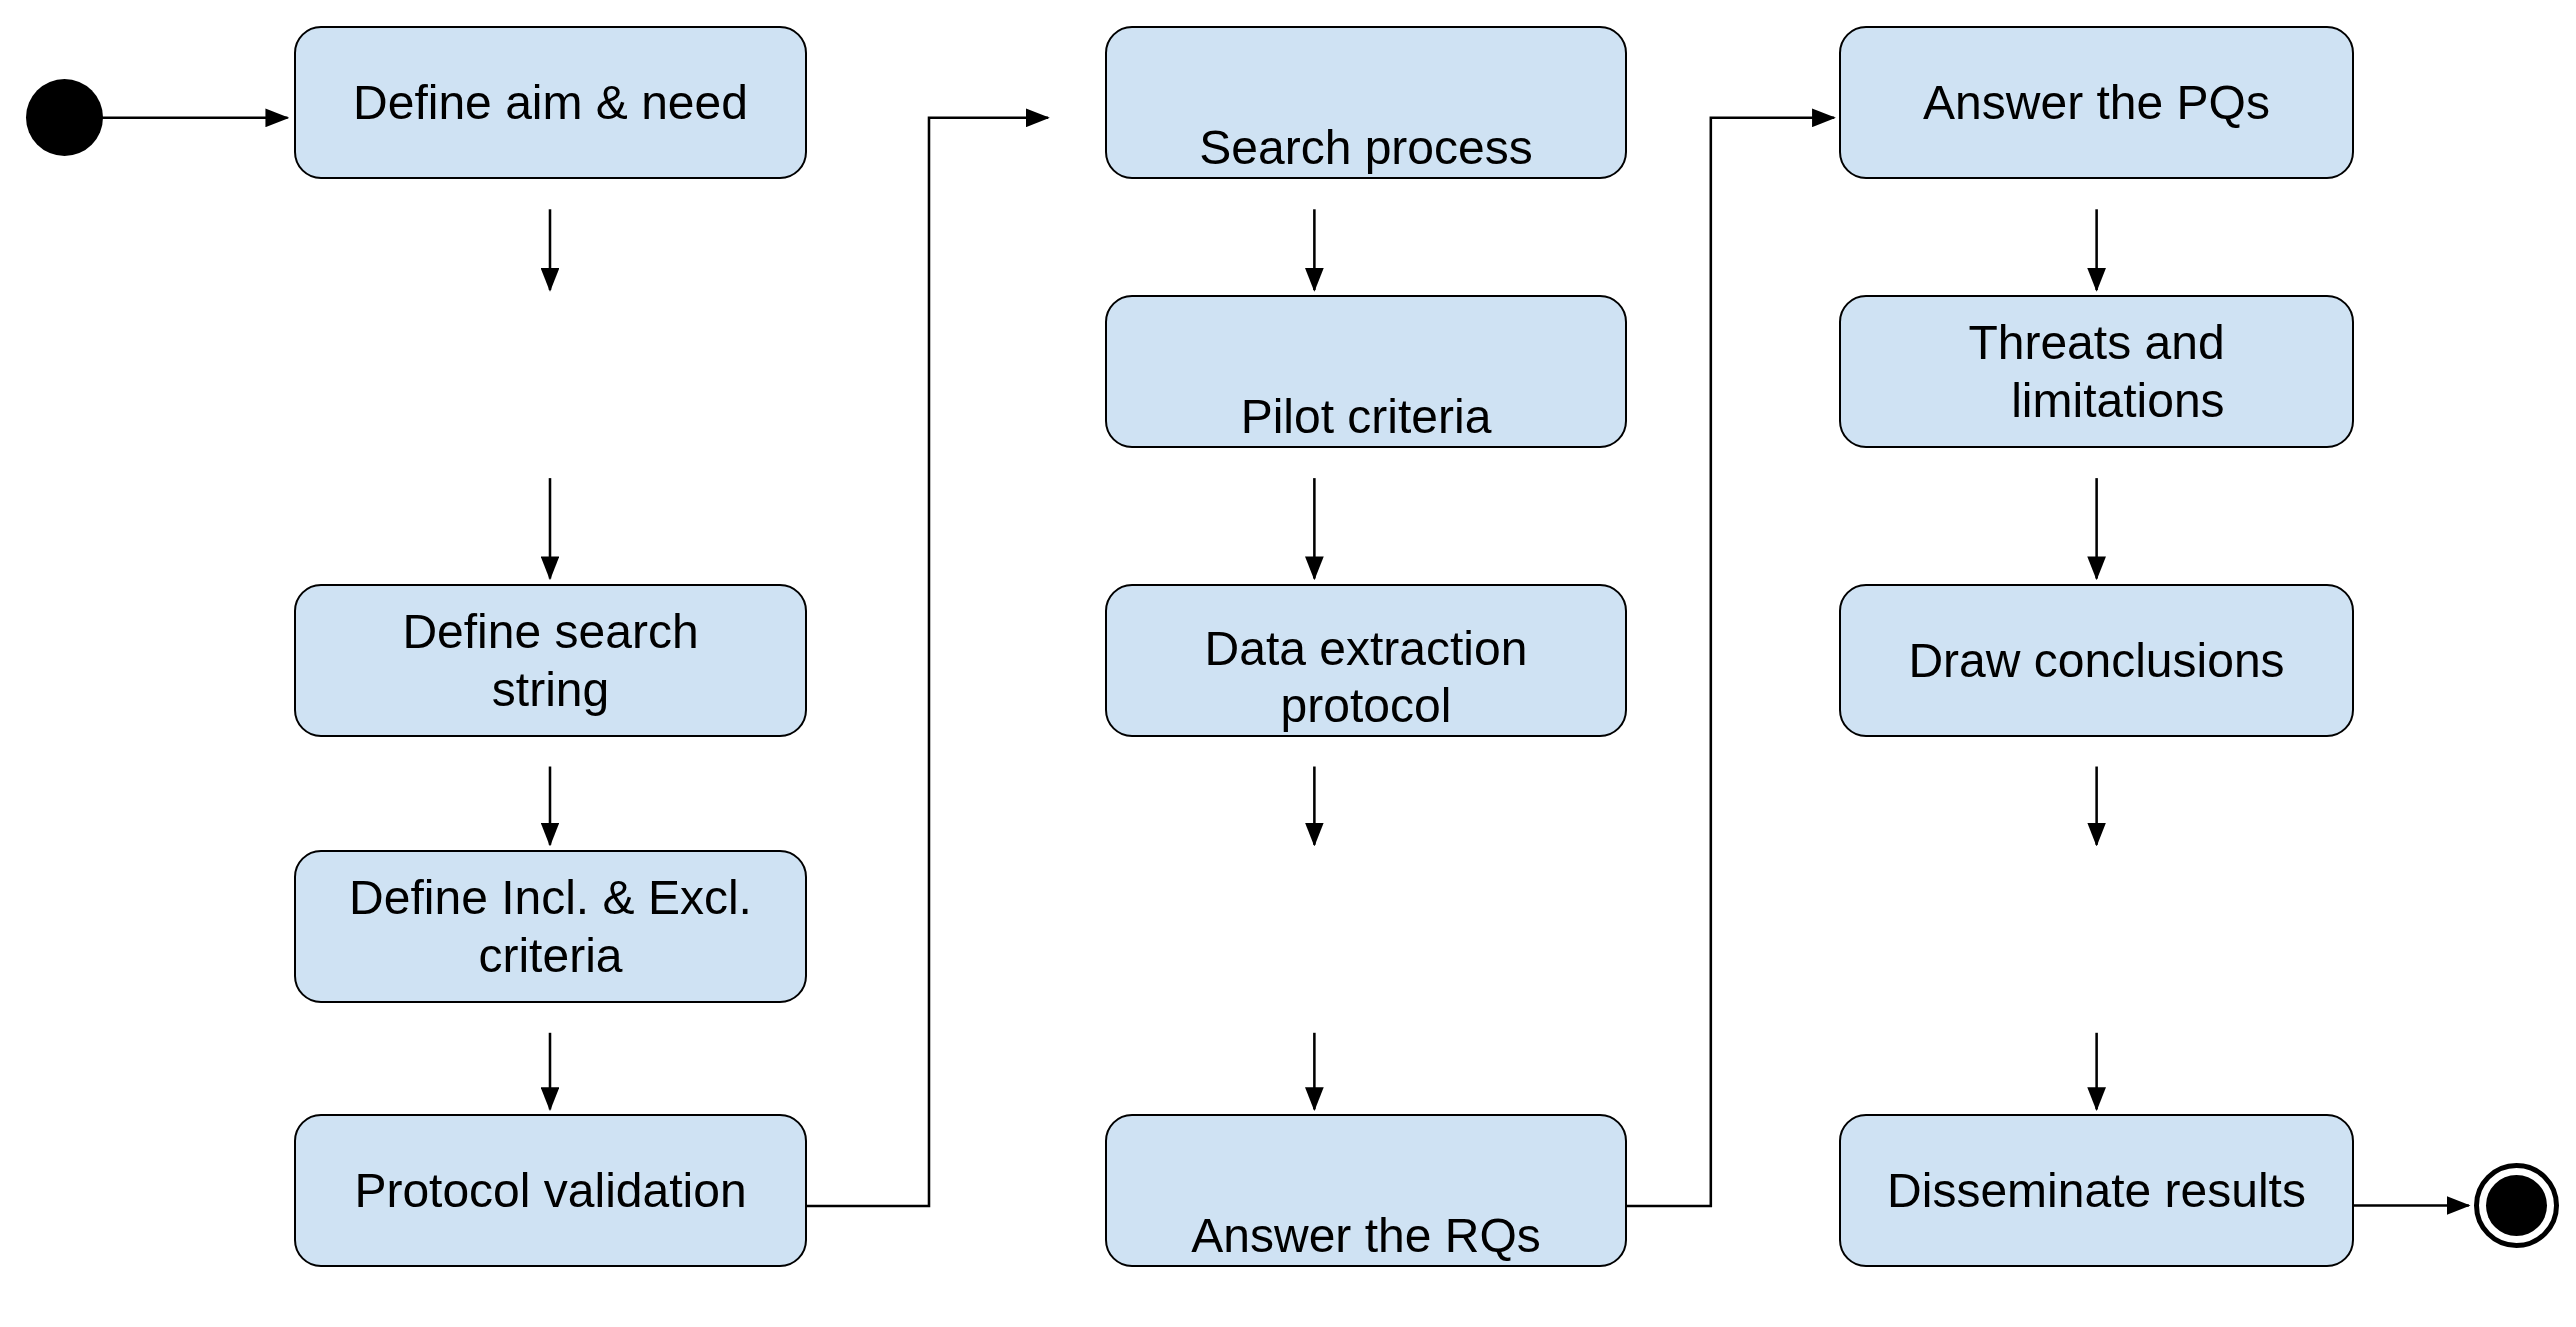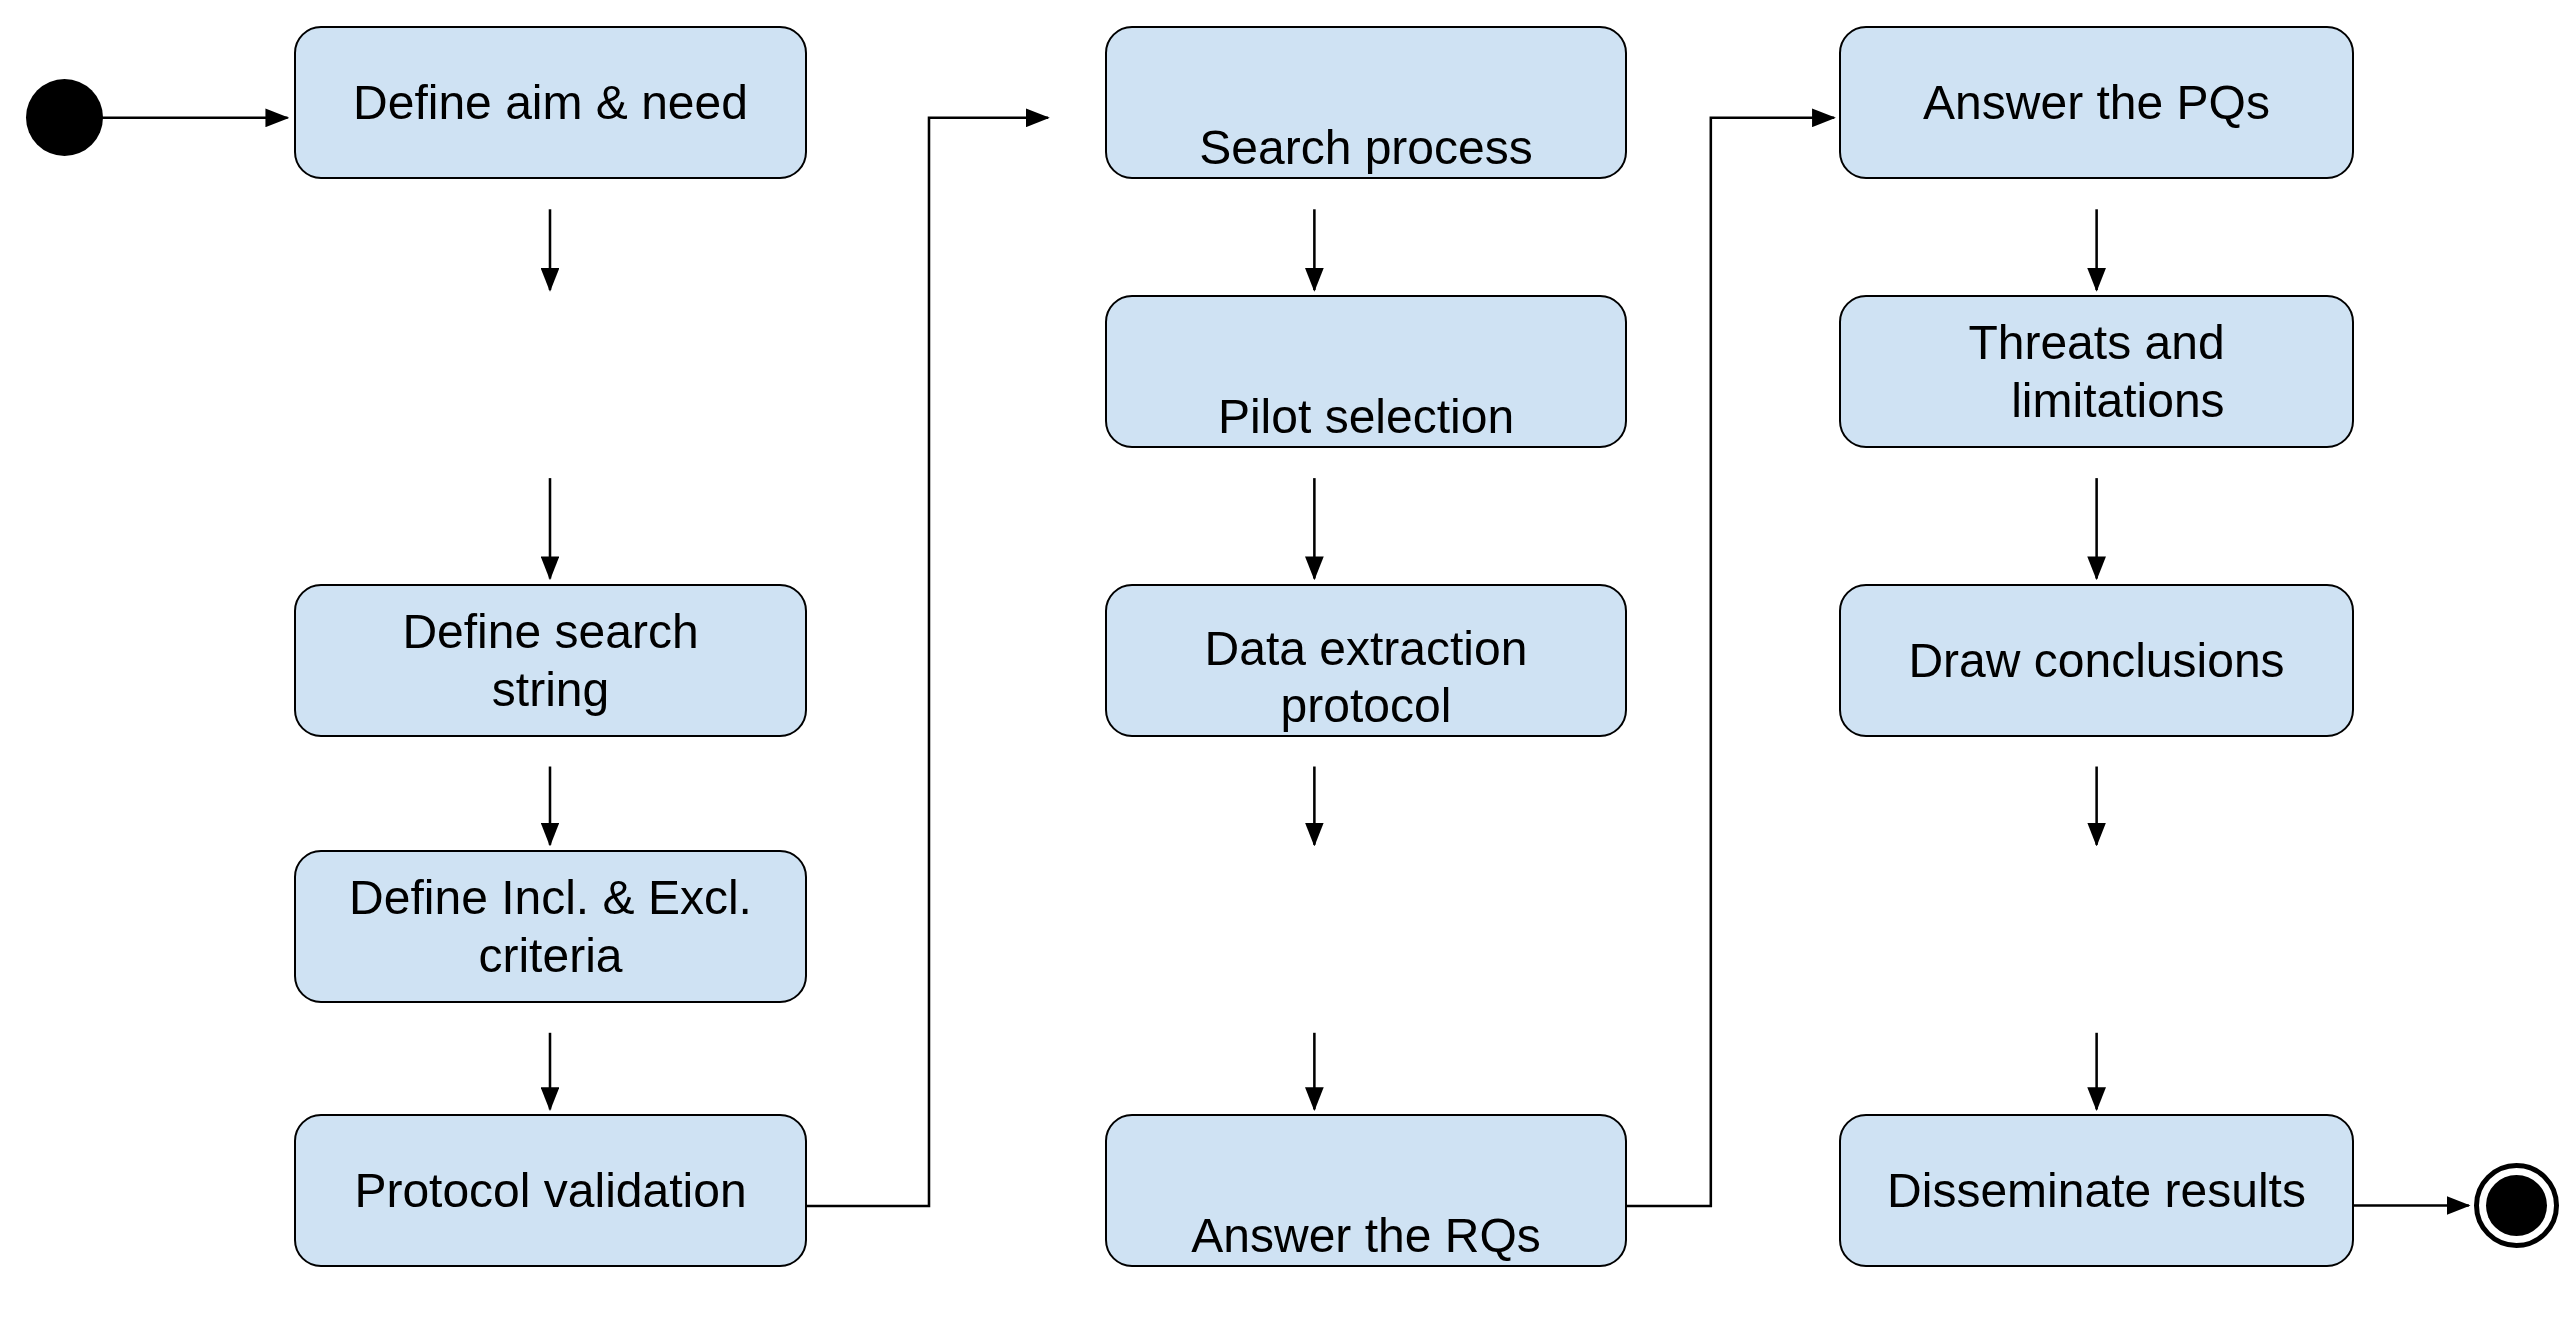--- a/index.html
+++ b/index.html
@@ -130,21 +130,21 @@
 criteria</span>
   </div>
   <div class="node col1 row5">
     <span>Protocol validation</span>
   </div>
 
   <div class="node col2 row1">
     <span>Search process</span>
   </div>
   <div class="node col2 row2">
-    <span>Pilot selection</span>
+    <span>Pilot criteria</span>
   </div>
   <div class="node col2 row3">
     <span>Data extraction
 protocol</span>
   </div>
   <div class="node col2 row5">
     <span>Answer the RQs</span>
   </div>
 
   <div class="node col3 row1">

